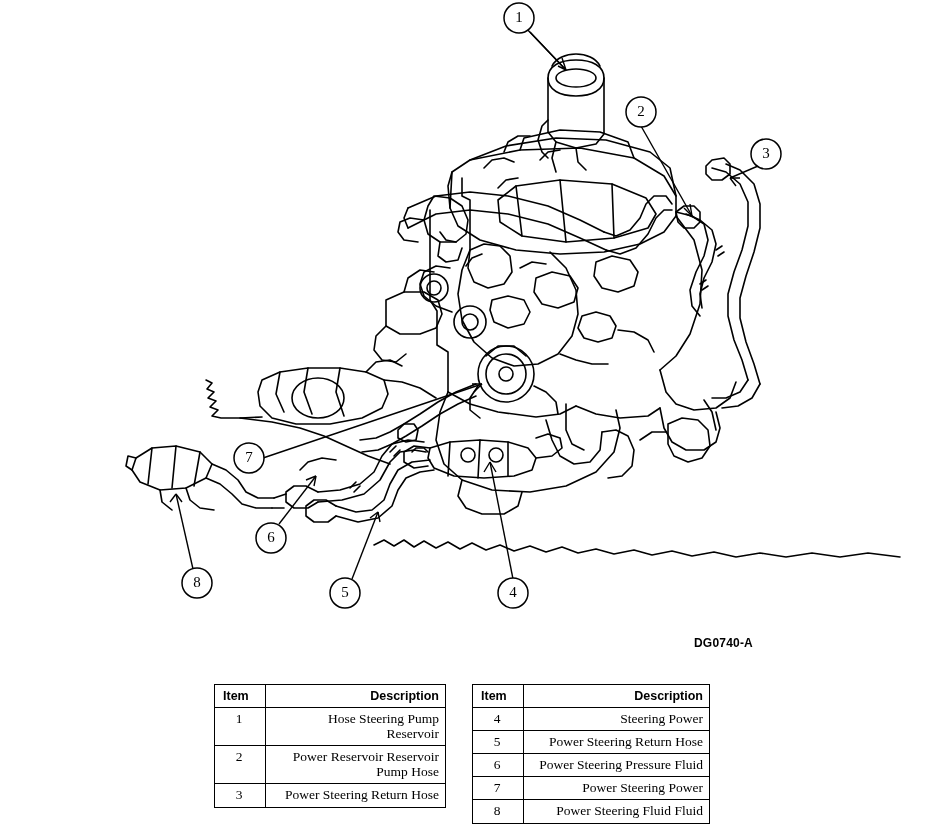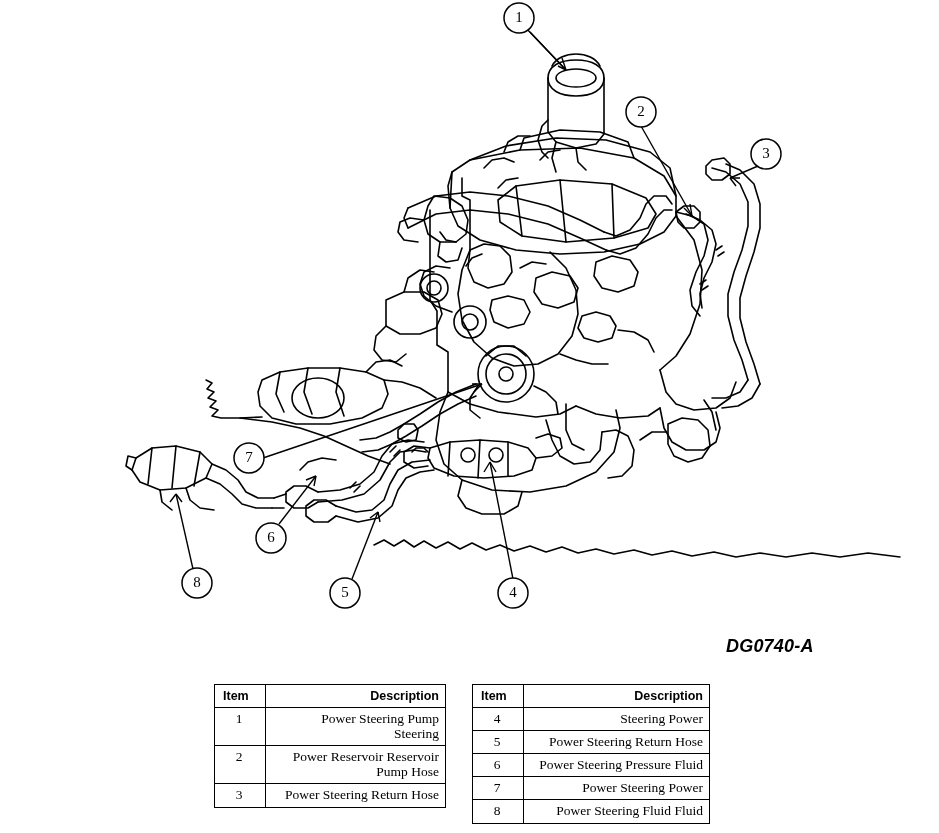--- a/index.html
+++ b/index.html
@@ -26,27 +26,26 @@
     left: 0; top: 0;
   }
   .callout-label {
     font-family: "Liberation Serif", serif;
     font-size: 15px;
     text-anchor: middle;
     dominant-baseline: middle;
   }
   #figure-code {
     position: absolute;
-    left: 726px;
+    left: 694px;
     top: 636px;
     font-family: "Liberation Sans", sans-serif;
-    font-size: 18px;
+    font-size: 12px;
     font-weight: bold;
     letter-spacing: 0.2px;
-    font-style: italic;
   }
   .legend-table {
     position: absolute;
     border-collapse: collapse;
     font-family: "Liberation Serif", serif;
     font-size: 13.5px;
     background: #ffffff;
   }
   .legend-table td, .legend-table th {
     border: 1px solid #000000;
@@ -302,21 +301,21 @@
   <div id="figure-code">DG0740-A</div>
 
   <table class="legend-table" id="legend-left">
     <tbody>
       <tr>
         <th class="col-item">Item</th>
         <th>Description</th>
       </tr>
       <tr>
         <td class="col-item">1</td>
-        <td class="two-line">Power Steering Pump Steering</td>
+        <td class="two-line">Hose Steering Pump Reservoir</td>
       </tr>
       <tr>
         <td class="col-item">2</td>
         <td class="two-line">Power Reservoir Reservoir Pump Hose</td>
       </tr>
       <tr>
         <td class="col-item">3</td>
         <td>Power Steering Return Hose</td>
       </tr>
     </tbody>

